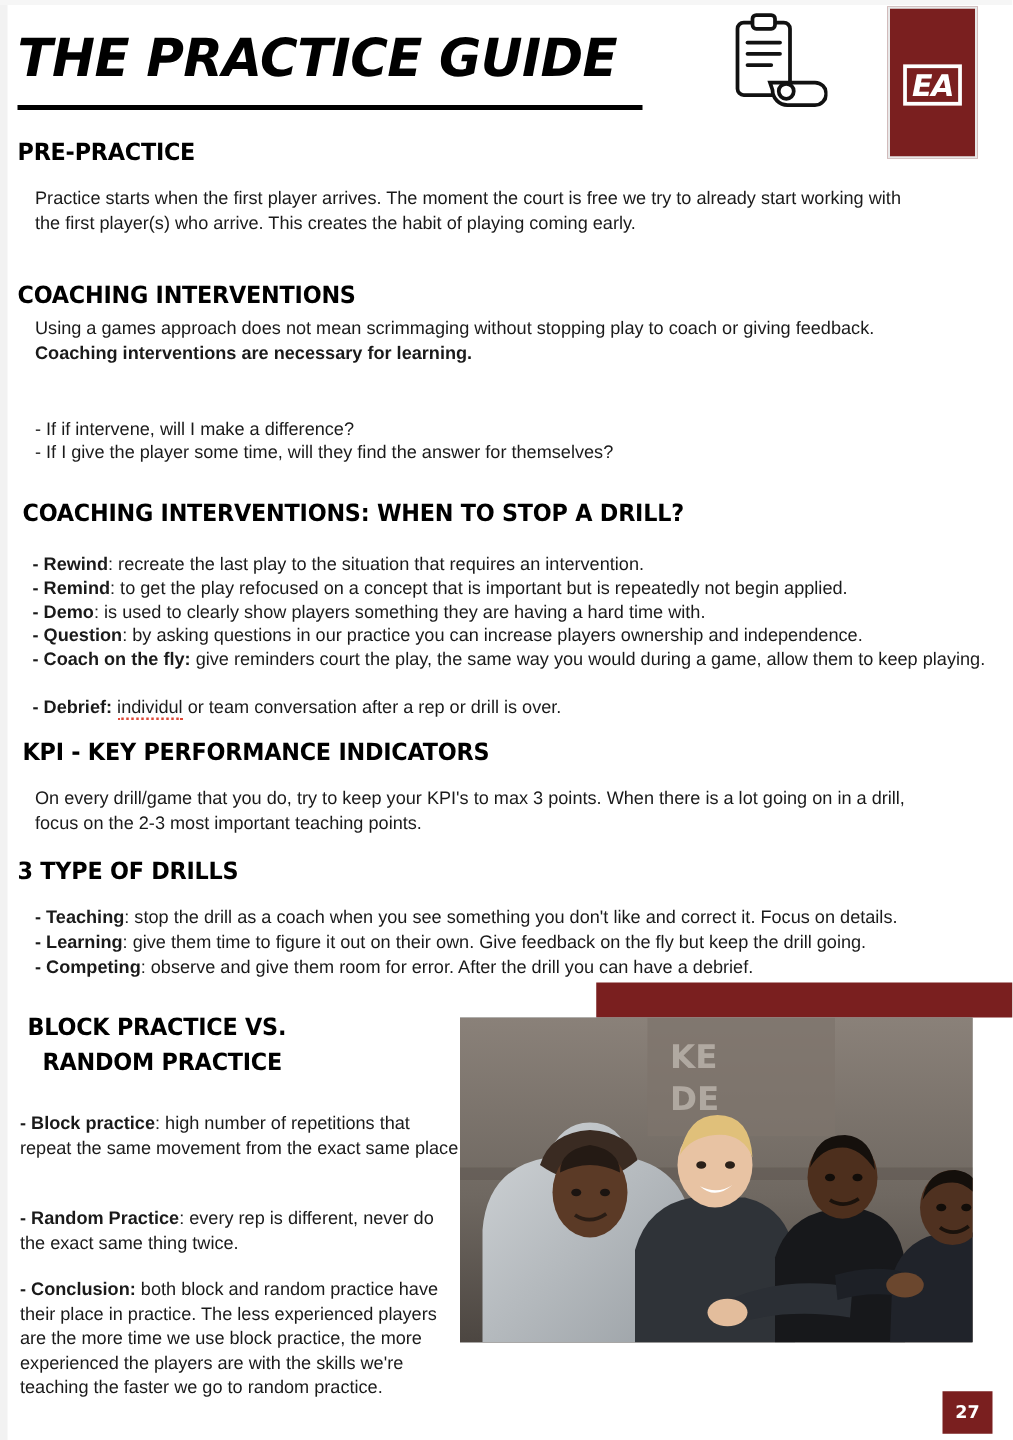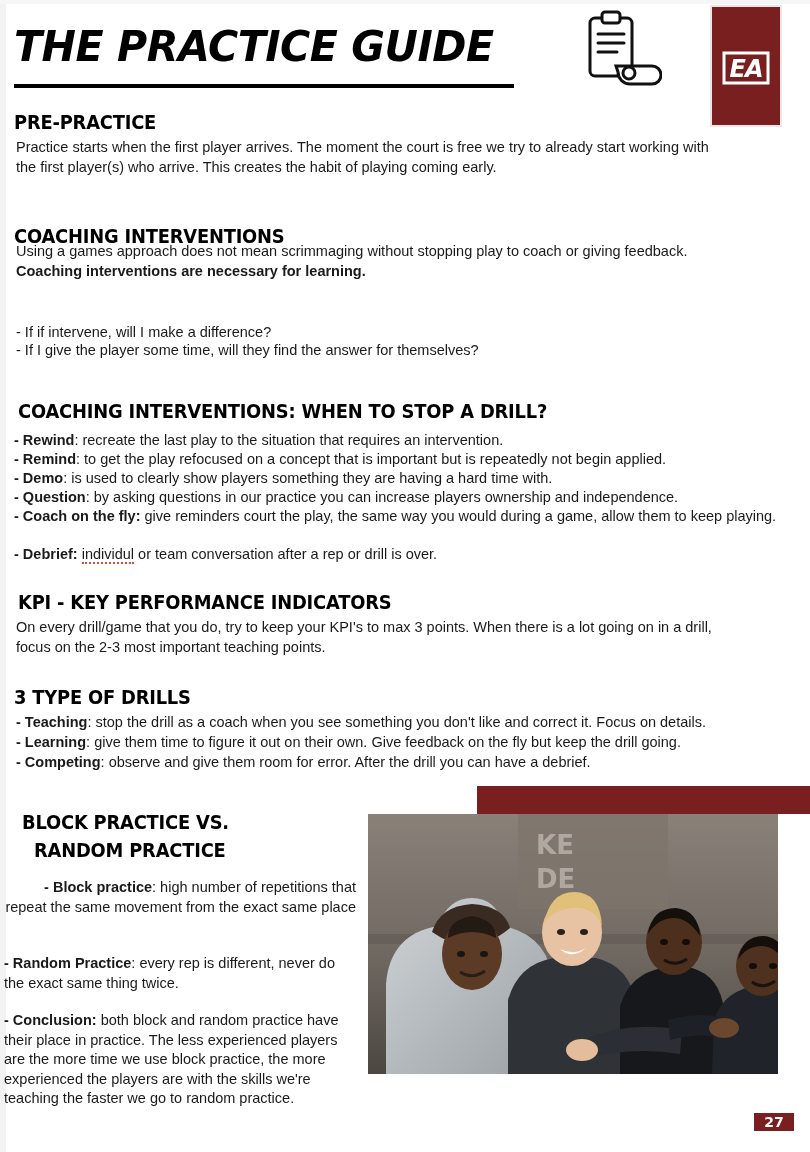--- a/index.html
+++ b/index.html
@@ -83,21 +83,21 @@
     font-weight: 900;
     font-size: 19px;
     letter-spacing: -0.2px;
     color: #000;
     white-space: nowrap;
     transform: scaleX(0.94);
     transform-origin: left center;
   }
   .body-txt {
     position: absolute;
-    margin: 0;
+    margin: 12px;
     font-size: 14.5px;
     line-height: 1.35;
     color: #1a1a1a;
   }
   .body-txt b { font-weight: bold; }
   .spellerr {
     border-bottom: 2px dotted #e04a3a;
   }
   
   .bp-head {
@@ -128,21 +128,21 @@
     height: 260px;
     overflow: hidden;
     background: #6d6a66;
   }
   .photo svg { display: block; }
   .page-num {
     position: absolute;
     left: 754px;
     top: 1113px;
     width: 40px;
-    height: 18px;
+    height: 34px;
     background: #7a1f1f;
     color: #fff;
     font-family: "DejaVu Sans", sans-serif;
     font-weight: 900;
     font-size: 14px;
     display: flex;
     align-items: center;
     justify-content: center;
   }
   .edge-left {
@@ -223,21 +223,21 @@
   <p class="body-txt" style="left:16px; top:733px; width:790px;">
     <b>- Learning</b><span>: give them time to figure it out on their own. Give feedback on the fly but keep the drill going.</span>
   </p>
   <p class="body-txt" style="left:16px; top:753px; width:790px;">
     <b>- Competing</b><span>: observe and give them room for error. After the drill you can have a debrief.</span>
   </p>
 
   <div class="bp-head" style="left:22px; top:810px;">BLOCK PRACTICE VS.</div>
   <div class="bp-head" style="left:34px; top:838px;">RANDOM PRACTICE</div>
 
-  <p class="body-txt" style="left:4px; top:878px; width:352px;text-align:right;">
+  <p class="body-txt" style="left:4px; top:878px; width:352px;">
     <b>- Block practice</b><span>: high number of repetitions that repeat the same movement from the exact same place</span>
   </p>
   <p class="body-txt" style="left:4px; top:1011px; width:356px;">
     <b>- Conclusion:</b><span> both block and random practice have their place in practice. The less experienced players are the more time we use block practice, the more experienced the players are with the skills we're teaching the faster we go to random practice.</span>
   </p>
   <p class="body-txt" style="left:4px; top:954px; width:352px;">
     <b>- Random Practice</b><span>: every rep is different, never do the exact same thing twice.</span>
   </p>
 
   <div class="photo-band"></div>

